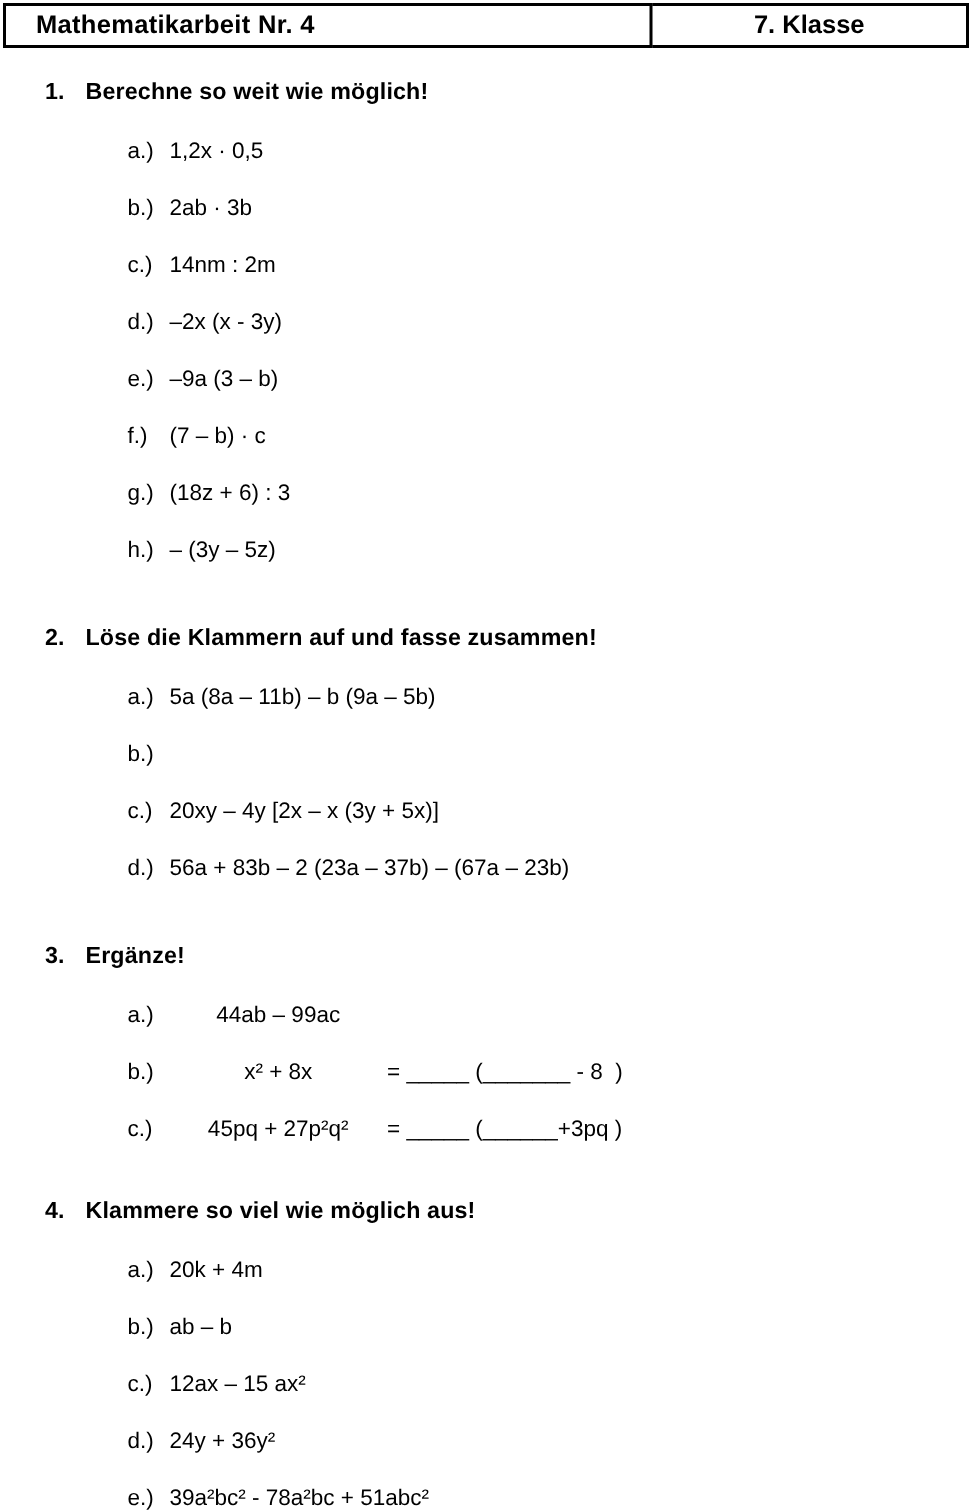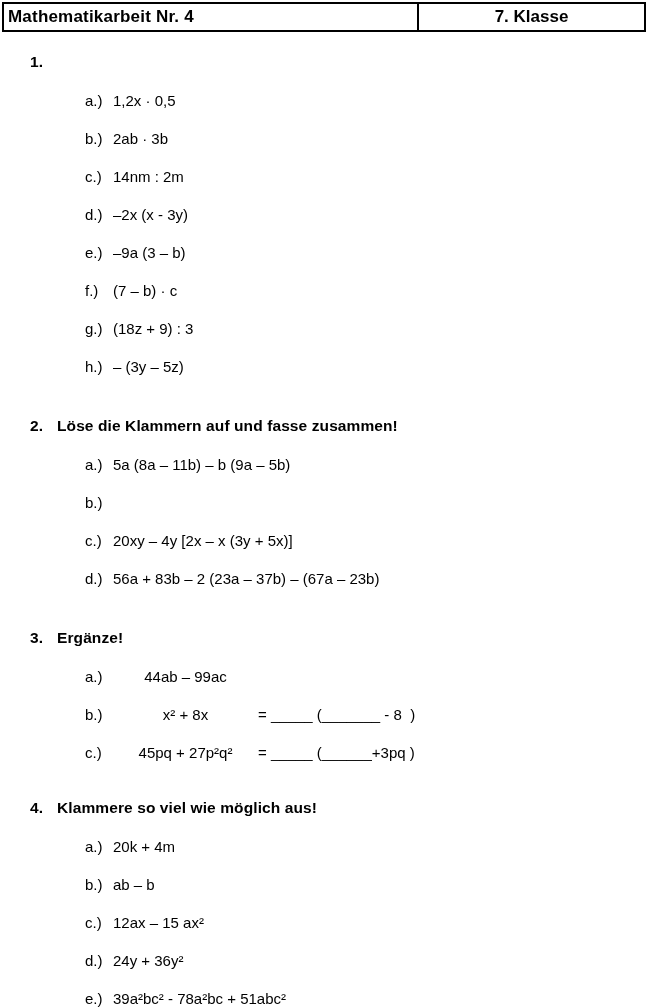--- a/index.html
+++ b/index.html
@@ -22,21 +22,21 @@
   }
   .header-table td {
     border: 2px solid #000000;
     height: 24px;
     vertical-align: middle;
   }
   .cell-title {
     width: 405px;
     font-weight: 700;
     font-size: 17px;
-    padding: 1px 4px 1px 4px;
+    padding: 1px 4px 1px 20px;
     letter-spacing: 0.2px;
   }
   .cell-grade {
     font-weight: 700;
     font-size: 17px;
     text-align: center;
     border-radius: 12px;
   }
   .section { margin-left: 30px; }
   .section-1 { margin-top: 21px; }
@@ -73,29 +73,30 @@
         <tr>
       <td class="cell-title">Mathematikarbeit Nr. 4</td>
       <td class="cell-grade">7. Klasse</td>
     </tr>
   </tbody>
     </table>
 
   <div class="section section-1">
     <div class="section-heading">
       <span class="sec-num">1.</span>
+      <span class="sec-title">Berechne so weit wie möglich!</span>
     </div>
     <div class="items">
       <div class="item"><span class="item-label">a.)</span><span class="item-text">1,2x · 0,5</span></div>
       <div class="item"><span class="item-label">b.)</span><span class="item-text">2ab · 3b</span></div>
       <div class="item"><span class="item-label">c.)</span><span class="item-text">14nm : 2m</span></div>
       <div class="item"><span class="item-label">d.)</span><span class="item-text">–2x (x - 3y)</span></div>
       <div class="item"><span class="item-label">e.)</span><span class="item-text">–9a (3 – b)</span></div>
       <div class="item"><span class="item-label">f.)</span><span class="item-text">(7 – b) · c</span></div>
-      <div class="item"><span class="item-label">g.)</span><span class="item-text">(18z + 9) : 3</span></div>
+      <div class="item"><span class="item-label">g.)</span><span class="item-text">(18z + 6) : 3</span></div>
       <div class="item"><span class="item-label">h.)</span><span class="item-text">– (3y – 5z)</span></div>
     </div>
   </div>
 
   <div class="section section-2">
     <div class="section-heading">
       <span class="sec-num">2.</span>
       <span class="sec-title">Löse die Klammern auf und fasse zusammen!</span>
     </div>
     <div class="items">

